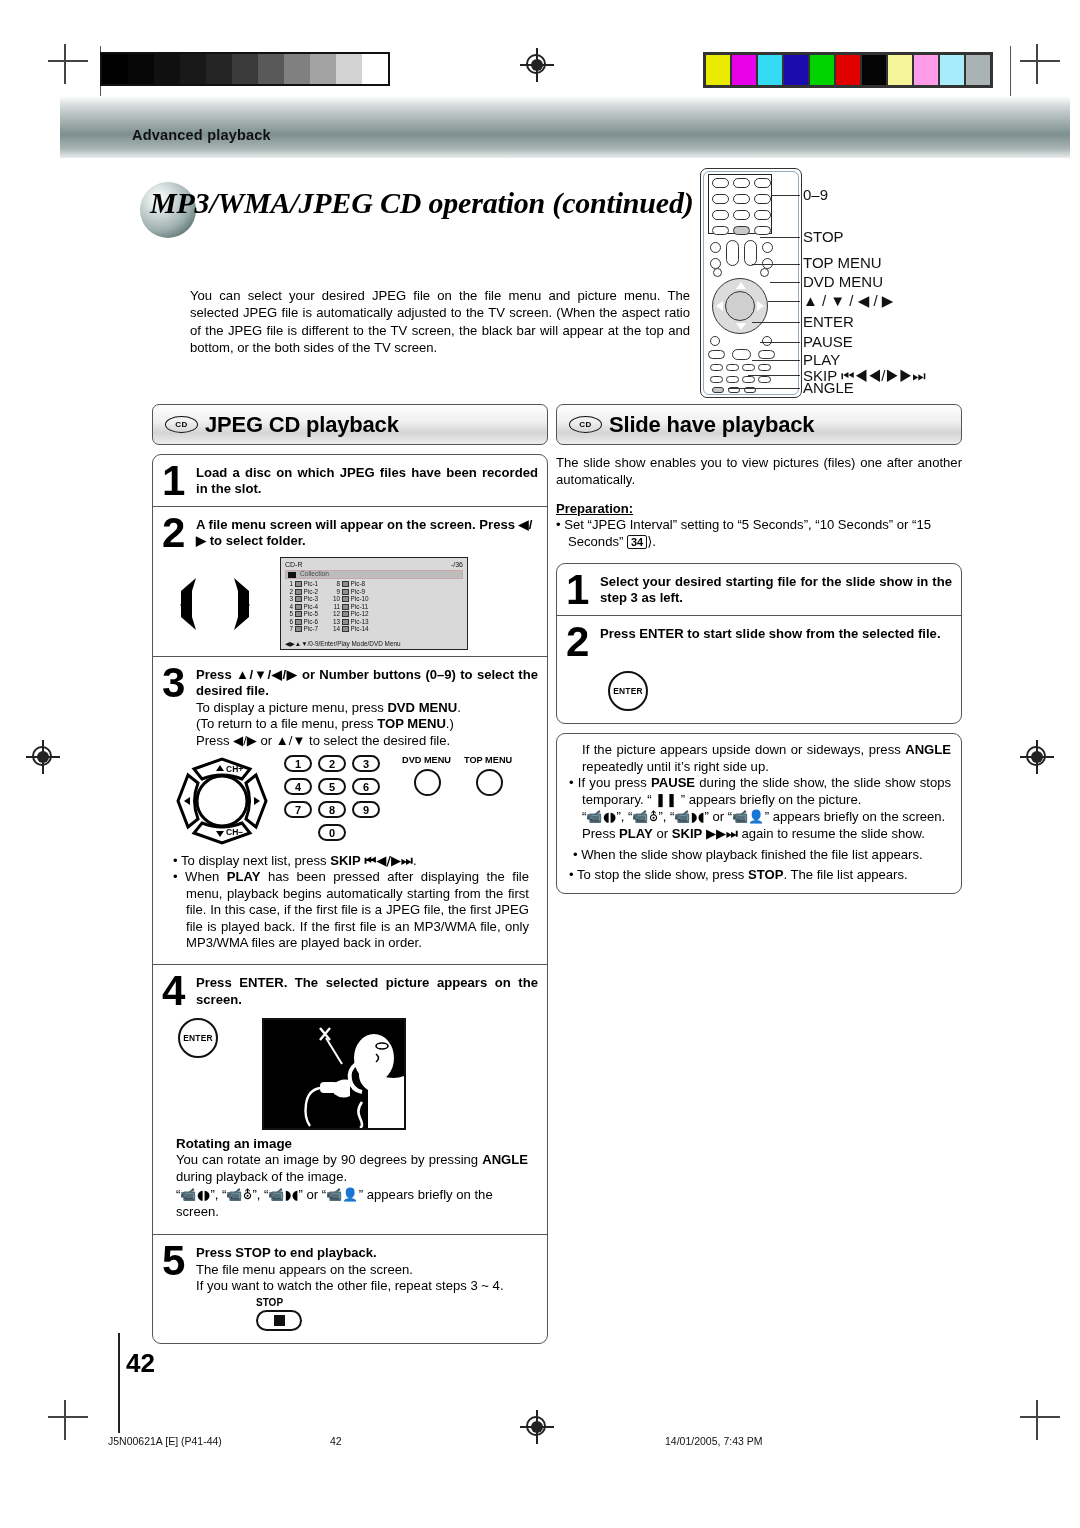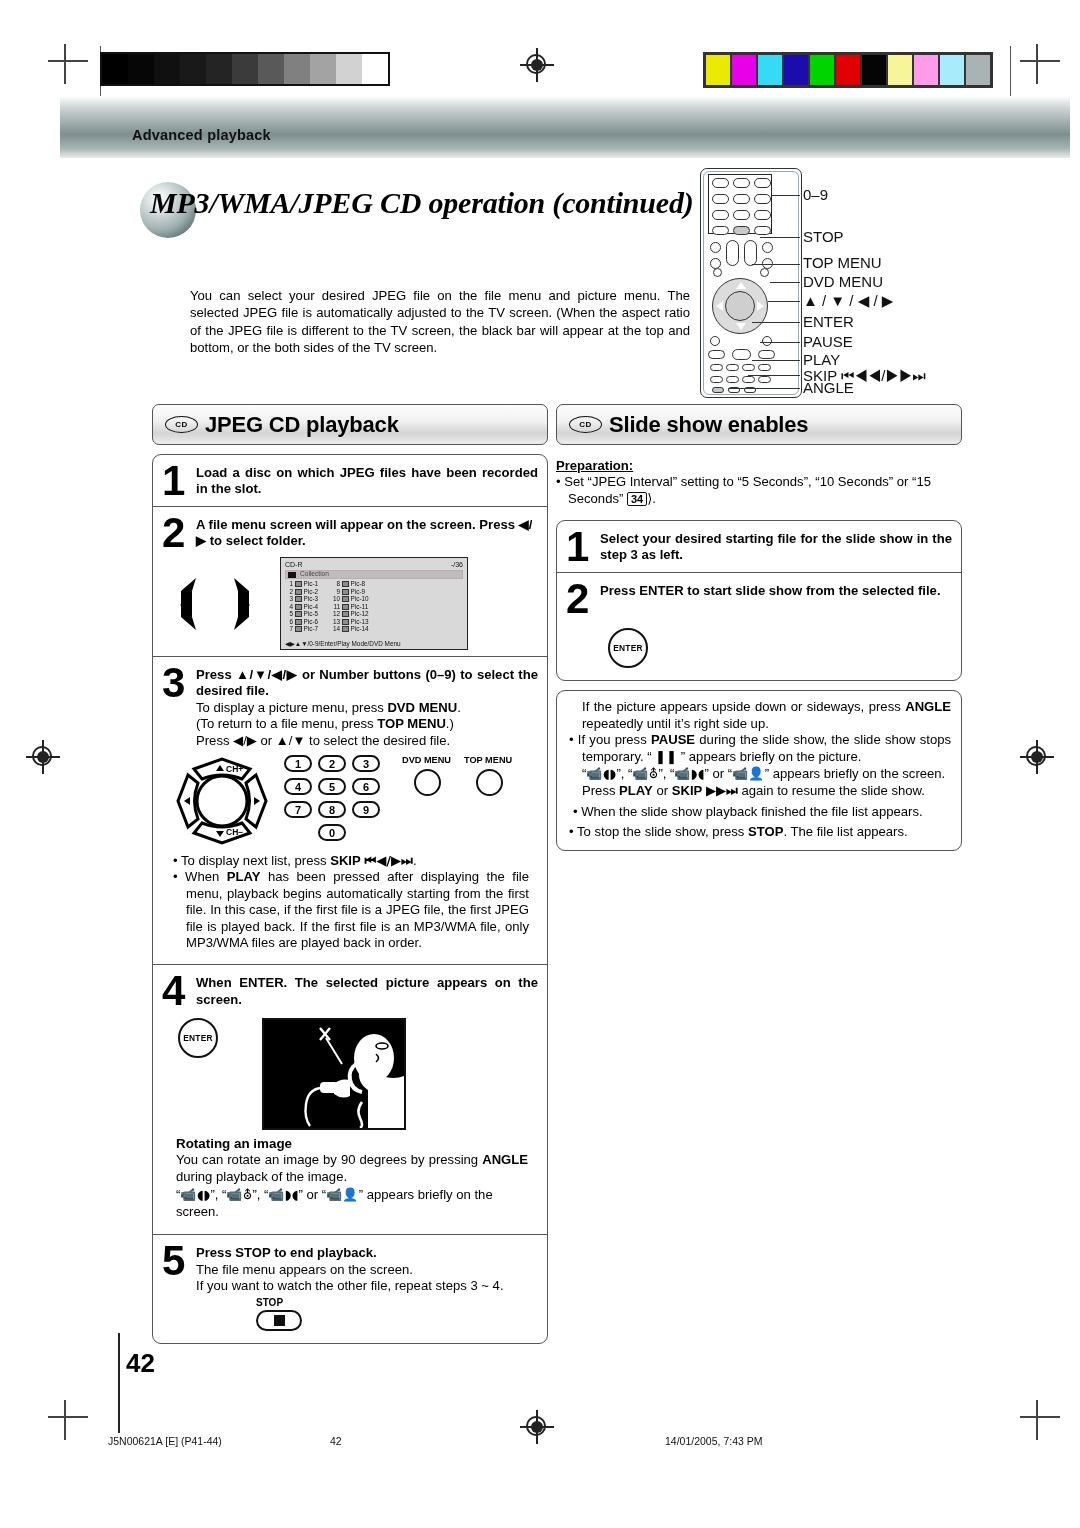--- a/index.html
+++ b/index.html
@@ -452,21 +452,21 @@
 
         <div class="bullets">
           <p>• To display next list, press <b>SKIP</b> <span class="angle-ico">⏮◀/▶⏭</span>.</p>
           <p class="just">• When <b>PLAY</b> has been pressed after displaying the file menu, playback begins automatically starting from the first file. In this case, if the first file is a JPEG file, the first JPEG file is played back. If the first file is an MP3/WMA file, only MP3/WMA files are played back in order.</p>
         </div>
       </div>
 
       <div class="steprow" style="display:block;">
         <div style="display:flex;">
           <div class="stepnum">4</div>
-          <div class="steptxt bold-lead just">When ENTER. The selected picture appears on the screen.</div>
+          <div class="steptxt bold-lead just">Press ENTER. The selected picture appears on the screen.</div>
         </div>
         <div style="display:flex;align-items:flex-start;gap:44px;padding:8px 0 4px 16px;">
           <div class="enterbtn">ENTER</div>
           <div class="photo">
             <svg width="140" height="108" viewBox="0 0 140 108">
               <rect width="140" height="108" fill="#000"></rect>
               <path d="M56 8 L66 20 M66 8 L56 20" stroke="#fff" stroke-width="2.4" fill="none"></path>
               <line x1="62" y1="18" x2="78" y2="44" stroke="#fff" stroke-width="2"></line>
               <ellipse cx="110" cy="38" rx="20" ry="24" fill="#fff"></ellipse>
               <path d="M96 48 Q92 62 104 70 L104 108 L140 108 L140 56 Q130 60 118 56 Z" fill="#fff"></path>
@@ -506,23 +506,24 @@
         </div>
       </div>
 
     </div>
   </div>
 
   <div class="colR">
 
     <div class="sec-head">
       <div class="cd-badge">CD</div>
-      <h2>Slide show enables</h2>
-    </div>
-
+      <h2>Slide have playback</h2>
+    </div>
+
+    <div style="font-size:13.1px;line-height:17px;margin-top:9px;" class="just">The slide show enables you to view pictures (files) one after another automatically.</div>
 
     <div style="font-size:13.1px;font-weight:bold;margin-top:13px;text-decoration:underline;">Preparation:</div>
     <div style="font-size:13.1px;line-height:17px;padding-left:12px;text-indent:-12px;">
       • <span>Set “JPEG Interval” setting to “5 Seconds”, “10 Seconds” or “15 Seconds”</span>
       <span style="border:1.4px solid #111;padding:0 3px;font-size:11px;font-weight:bold;border-radius:2px;">34</span>⟩.
     </div>
 
     <div class="stepbox" style="margin-top:12px;">
       <div class="steprow">
         <div class="stepnum">1</div>

